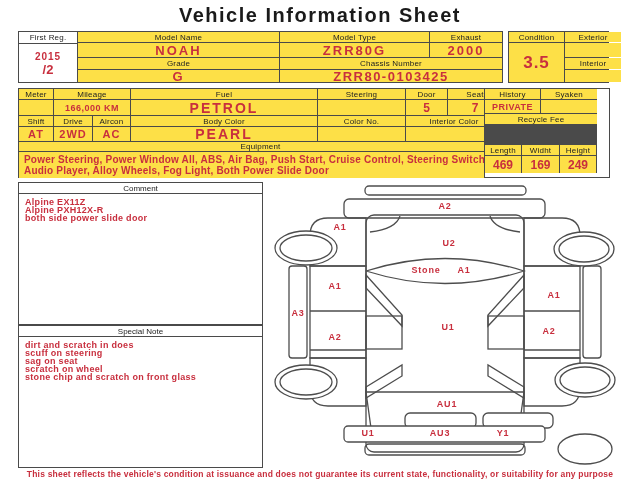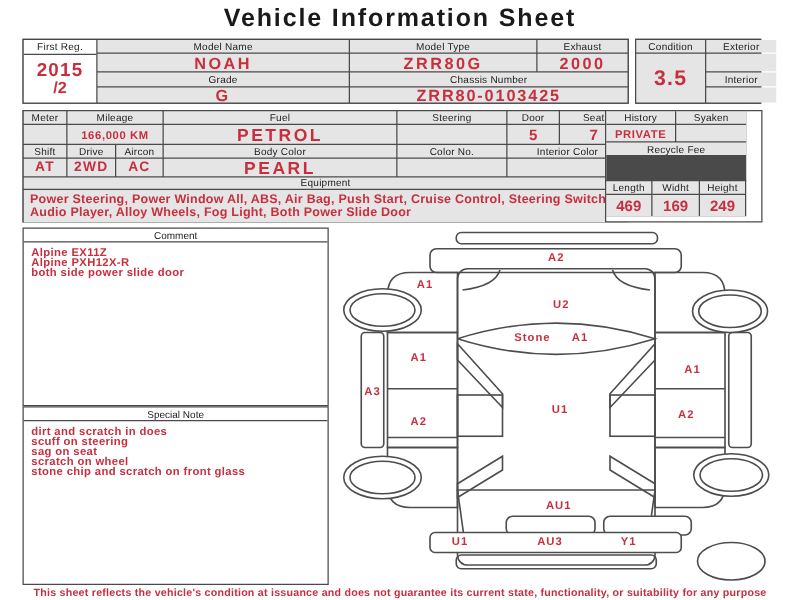--- a/index.html
+++ b/index.html
@@ -4,37 +4,37 @@
 <style>
   :root{ --red:#c82f3e; --line:#4a4a4a; --ink:#222; }
   html,body{margin:0;padding:0;background:#fff;}
   .page{position:relative;width:640px;height:480px;background:#fff;overflow:hidden;
         font-family:"Liberation Sans", sans-serif;}
   .title{position:absolute;top:4px;left:0;width:640px;text-align:center;
          font-size:20px;font-weight:600;letter-spacing:1.5px;color:#1a1a1a;}
   
   .g{position:absolute;display:grid;background:var(--line);gap:1px;
      border:1px solid var(--line);box-sizing:border-box;}
-  .c{background:#e5e5e5;display:flex;align-items:center;justify-content:center;
+  .c{background:#fde047;display:flex;align-items:center;justify-content:center;
      overflow:hidden;white-space:nowrap;}
   .lbl{font-size:8px;color:var(--ink);letter-spacing:0.2px;}
   .val{color:var(--red);font-weight:bold;}
   .v13{font-size:13px;letter-spacing:2px;}
   .v14{font-size:14px;letter-spacing:2px;}
   .v12{font-size:12px;}
   .v11{font-size:11px;letter-spacing:1px;}
   .chassis{font-size:13px;letter-spacing:1.5px;}
   .small{font-size:9px;letter-spacing:0.5px;}
   
   .freg{background:#fff;display:flex;flex-direction:column;}
   .freg .hd{height:11px;border-bottom:1px solid var(--line);display:flex;
             align-items:center;justify-content:center;flex:none;}
   .freg .bd{flex:1;display:flex;flex-direction:column;align-items:center;
             justify-content:center;line-height:13px;}
-  .freg .y{font-size:15px;font-weight:bold;color:var(--red);letter-spacing:1px;}
+  .freg .y{font-size:10px;font-weight:bold;color:var(--red);letter-spacing:1px;}
   .freg .m{font-size:13px;font-weight:bold;color:var(--red);}
   .big35{font-size:17px;letter-spacing:1px;}
   .fee{font-size:16px;letter-spacing:1px;margin-top:26px;}
   .equip{justify-content:flex-start;align-items:flex-start;text-align:left;
          padding:2px 5px;white-space:normal;font-size:10px;line-height:11px;
          letter-spacing:0.2px;}
   
   .box{position:absolute;border:1px solid var(--line);box-sizing:border-box;background:#fff;}
   .box .bh{height:10px;border-bottom:1px solid var(--line);display:flex;
            align-items:center;justify-content:center;font-size:8px;color:var(--ink);}

